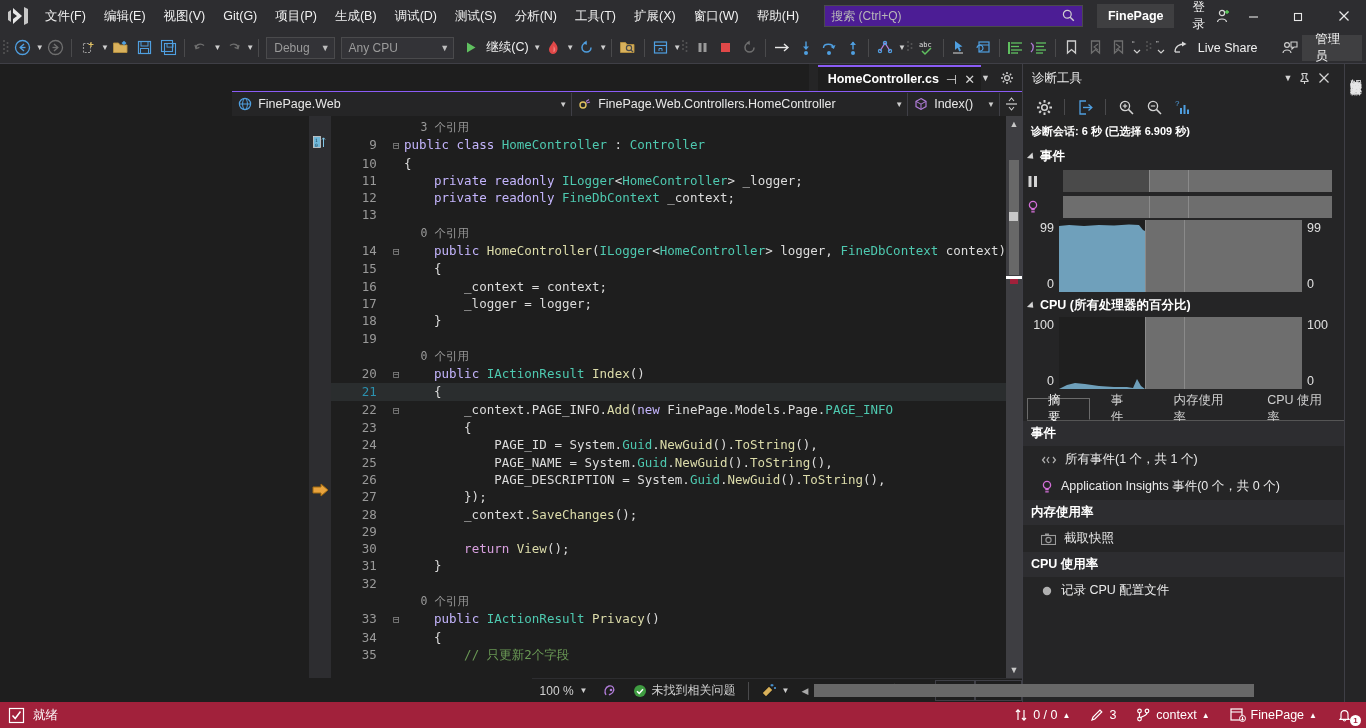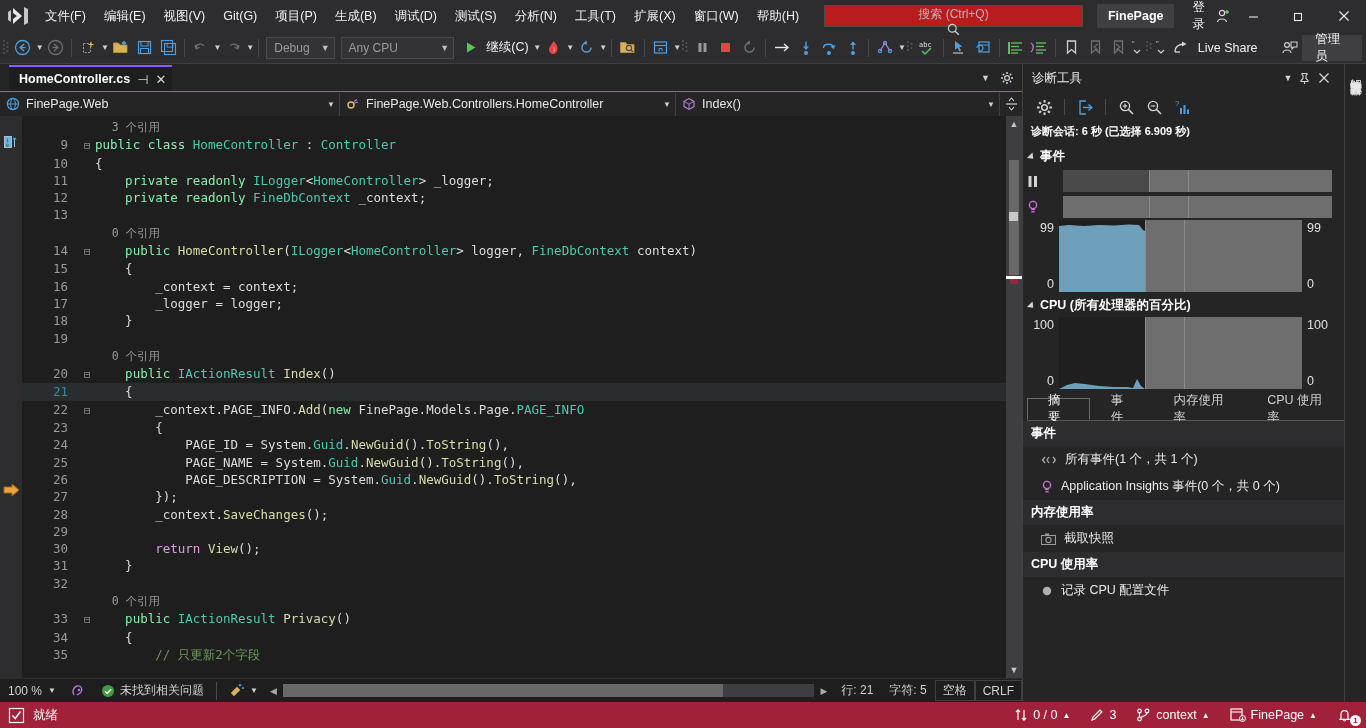--- a/index.html
+++ b/index.html
@@ -21,23 +21,23 @@
   .vs-logo {
     width: 42px; height: 32px; display: flex; align-items: center; justify-content: center;
   }
   .vs-logo svg { display:block; }
   .menu { display: flex; align-items: center; height: 32px; }
   .menu-item {
     padding: 0 9px; height: 32px; line-height: 32px; font-size: 12.5px; color: #f1f1f1;
     white-space: nowrap; cursor: default;
   }
   .title-search {
-    margin-left: 16px; width: 300px; height: 22px; background: #b91c1c;
+    margin-left: 16px; width: 300px; height: 22px; background: #4c1d95;
     border: 1px solid #4a4a4c; display: flex; align-items: center; padding: 0 6px;
-    color: #b8b8b8; font-size: 12px; position: relative; flex-direction: column;
+    color: #b8b8b8; font-size: 12px; position: relative;
   }
   .title-search .ph { flex: 1; }
   .title-search .mag { width: 14px; height: 14px; }
   .proj-chip {
     margin-left: 14px; height: 24px; padding: 0 11px; background: #3f3f41;
     display: flex; align-items: center; font-size: 12.5px; font-weight: bold; color: #fff;
   }
   .signin { margin-left: 18px; display: flex; align-items: center; gap: 4px; font-size: 12.5px; }
   .winbtns { margin-left: auto; display: flex; height: 32px; }
   .winbtn { width: 45px; height: 32px; display: flex; align-items: center; justify-content: center; color: #e8e8e8; }
@@ -62,21 +62,21 @@
   .caret { font-size: 8px; color: #cfcfcf; margin-left: 1px; width:9px; text-align:center;}
   .admin-chip {
     margin-left: auto; margin-right: 4px; height: 26px; padding: 0 13px; background: #3f3f41;
     display: flex; align-items: center; font-size: 12.5px; color: #f1f1f1;
   }
 
   
   .workarea { flex: 1; display: flex; min-height: 0; background: #1e1e1e; }
 
   
-  .editorpane { width: 1022px; display: flex; flex-direction: column; min-width: 0; }
+  .editorpane { width: 1022px; display: flex; flex-direction: column; min-width: 0; align-items: flex-end; }
   .tabstrip { height: 27px; background: #252526; display: flex; align-items: flex-end; position: relative; }
   .doctab {
     height: 26px; background: #1e1e1e; border-top: 2px solid #8b5cf6; display: flex;
     align-items: center; padding: 0 6px 0 10px; gap: 7px; font-size: 12.5px;
     color: #fff; font-weight: bold; margin-left: 9px;
   }
   .doctab .pin, .doctab .x { font-weight: normal; color: #d6d6d6; font-size: 13px; }
   .tabstrip-right { margin-left: auto; display: flex; align-items: center; gap: 10px; padding-right: 8px; height: 26px; color: #d0d0d0;}
 
   .navbar {
@@ -98,21 +98,21 @@
   .breakcol { width: 22px; background: #2d2d30; position: relative; flex: 0 0 22px; }
   .codearea { flex: 1; position: relative; overflow: hidden; }
   pre.code {
     font-family: "DejaVu Sans Mono", "Liberation Mono", monospace;
     font-size: 12.5px; line-height: 17.3px; color: #dcdcdc; white-space: pre;
     padding-top: 2px;
   }
   .ln { display: inline-block; width: 46px; text-align: right; color: #9a9a9a; margin-right: 16px; }
   .ln.cur { color: #2b91af; }
   .ln.blank { color: transparent; }
-  .kw { color: #86efac; }
+  .kw { color: #c4b5fd; }
   .kw2 { color: #d8a0df; }
   .cls { color: #4ec9b0; }
   .fn { color: #dcdcaa; }
   .cmt { color: #6a9955; }
   .plain { color: #dcdcdc; }
   .refs { color: #9a9a9a; font-size: 11.5px; }
   .codehi { background: #2a2d2e; }
 
   .vscroll {
     width: 16px; background: #3e3e42; position: relative; flex: 0 0 16px;

